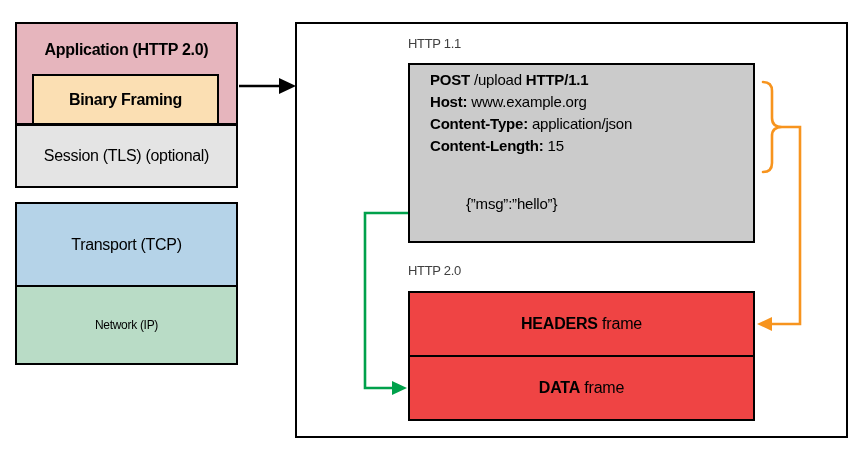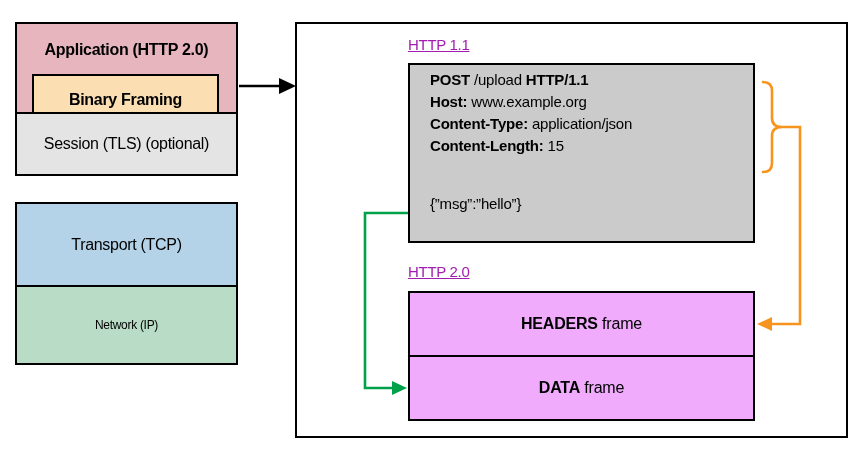--- a/index.html
+++ b/index.html
@@ -6,36 +6,36 @@
   html,body{margin:0;padding:0;background:#ffffff;}
   body{font-family:"Liberation Sans", sans-serif; color:#000;}
   .canvas{position:relative;width:863px;height:457px;background:#fff;overflow:hidden;}
   .box{position:absolute;box-sizing:border-box;border:2px solid #000;}
   .center{display:flex;align-items:center;justify-content:center;text-align:center;}
 
   
   .layer-app{left:15px;top:22px;width:223px;height:103px;background:#e6b5bd;}
   .layer-app .lbl{position:absolute;top:0;left:0;right:0;height:52px;display:flex;align-items:center;justify-content:center;font-weight:bold;font-size:16px;letter-spacing:-0.3px;}
   .binary{left:32px;top:74px;width:187px;height:51px;background:#fbdfb3;font-weight:bold;font-size:16px;letter-spacing:-0.3px;}
-  .layer-session{left:15px;top:112px;width:223px;height:64px;background:#e4e4e4;font-size:16px;letter-spacing:-0.3px;}
+  .layer-session{left:15px;top:124px;width:223px;height:64px;background:#e4e4e4;font-size:16px;letter-spacing:-0.3px;}
   .layer-transport{left:15px;top:202px;width:223px;height:85px;background:#b5d3e8;font-size:16px;letter-spacing:-0.3px;}
   .layer-network{left:15px;top:285px;width:223px;height:80px;background:#b9dcc6;font-size:12px;letter-spacing:-0.3px;}
 
   
   .panel{left:295px;top:22px;width:553px;height:416px;background:#fff;}
-  .proto-label{position:absolute;font-size:15px;letter-spacing:-0.3px;color:#a21caf;text-decoration:underline;}
+  .proto-label{position:absolute;font-size:13px;letter-spacing:-0.3px;color:#404040;}
   .lbl-http11{left:408px;top:36px;}
   .lbl-http20{left:408px;top:263px;}
 
   .request{left:408px;top:63px;width:347px;height:180px;background:#cbcbcb;
            font-size:15px;line-height:22px;letter-spacing:-0.2px;padding:4px 10px 0 20px;}
-  .request .body-line{margin-top:36px;}
+  .request .body-line{margin-top:36px;margin-left:36px;}
   .request b{font-weight:bold;}
 
-  .frames{left:408px;top:291px;width:347px;height:130px;background:#f0abfc;display:flex;flex-direction:column;}
+  .frames{left:408px;top:291px;width:347px;height:130px;background:#ef4444;display:flex;flex-direction:column;}
   .frame-row{flex:1;display:flex;align-items:center;justify-content:center;font-size:16px;letter-spacing:-0.2px;}
   .frame-row.first{border-bottom:2px solid #000;}
   .frame-row b{font-weight:bold;}
 
   svg.overlay{position:absolute;left:0;top:0;width:863px;height:457px;pointer-events:none;}
 </style>
 </head>
 <body>
 
 <div class="canvas">

